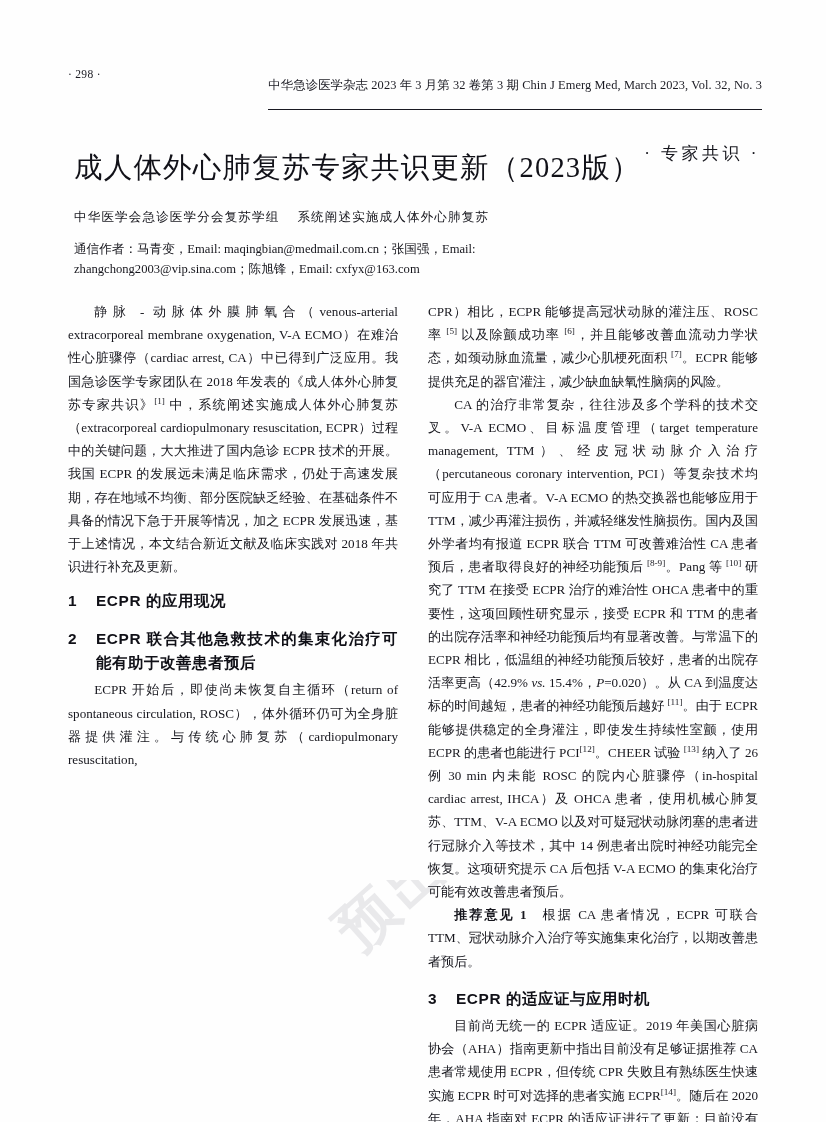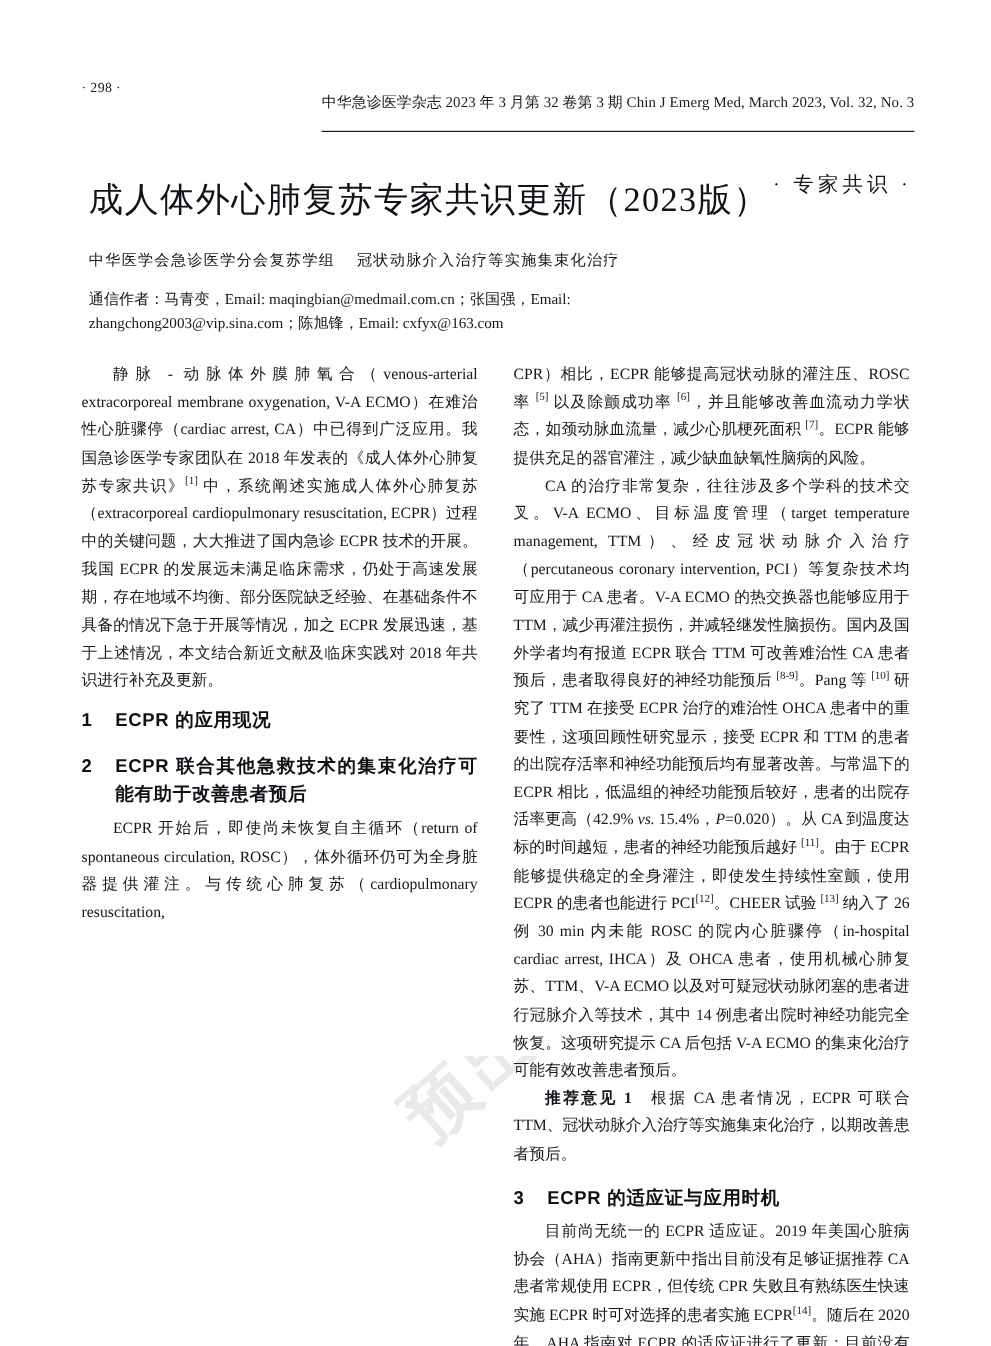--- a/index.html
+++ b/index.html
@@ -180,21 +180,21 @@
     <div class="folio">· 298 ·</div>
     <div class="journal">中华急诊医学杂志 2023 年 3 月第 32 卷第 3 期 Chin J Emerg Med, March  2023, Vol. 32, No. 3</div>
   </div>
 
   <div class="arttype">· 专家共识 ·</div>
 
   <div class="doc-title">成人体外心肺复苏专家共识更新（2023版）</div>
 
   <div class="byline">
     <div class="orgs">
-      <span>中华医学会急诊医学分会复苏学组</span><span class="org2">冠状动脉介入治疗等实施集束化治疗</span>
+      <span>中华医学会急诊医学分会复苏学组</span><span class="org2">系统阐述实施成人体外心肺复苏</span>
     </div>
     <div class="corr">通信作者：马青变，Email: maqingbian@medmail.com.cn；张国强，Email: zhangchong2003@vip.sina.com；陈旭锋，Email: cxfyx@163.com</div>
   </div>
 
   <div class="col left">
 
     <p class="para">静脉 - 动脉体外膜肺氧合（venous-arterial extracorporeal membrane oxygenation, V-A ECMO）在难治性心脏骤停（cardiac arrest, CA）中已得到广泛应用。我国急诊医学专家团队在 2018 年发表的《成人体外心肺复苏专家共识》<span class="refmark">[1]</span> 中，系统阐述实施成人体外心肺复苏（extracorporeal cardiopulmonary resuscitation, ECPR）过程中的关键问题，大大推进了国内急诊 ECPR 技术的开展。我国 ECPR 的发展远未满足临床需求，仍处于高速发展期，存在地域不均衡、部分医院缺乏经验、在基础条件不具备的情况下急于开展等情况，加之 ECPR 发展迅速，基于上述情况，本文结合新近文献及临床实践对 2018 年共识进行补充及更新。</p>
 
     <h2 class="sec">
       <span class="num">1</span>

